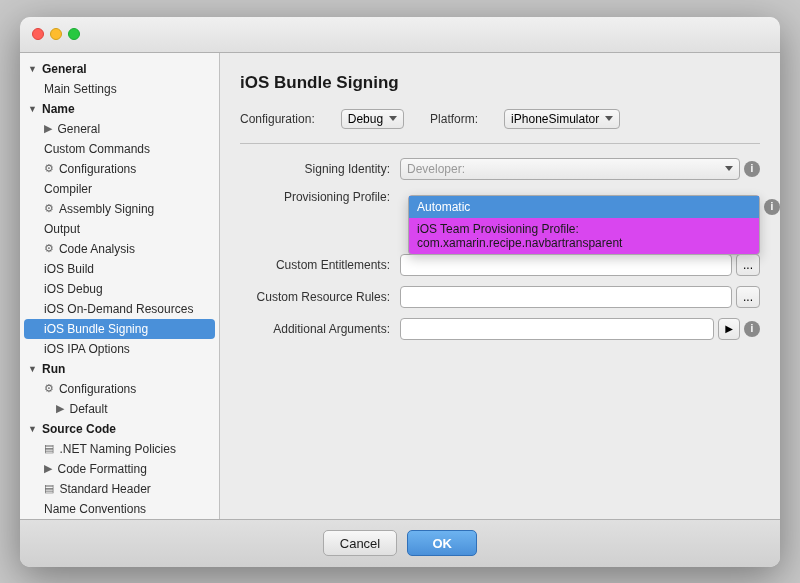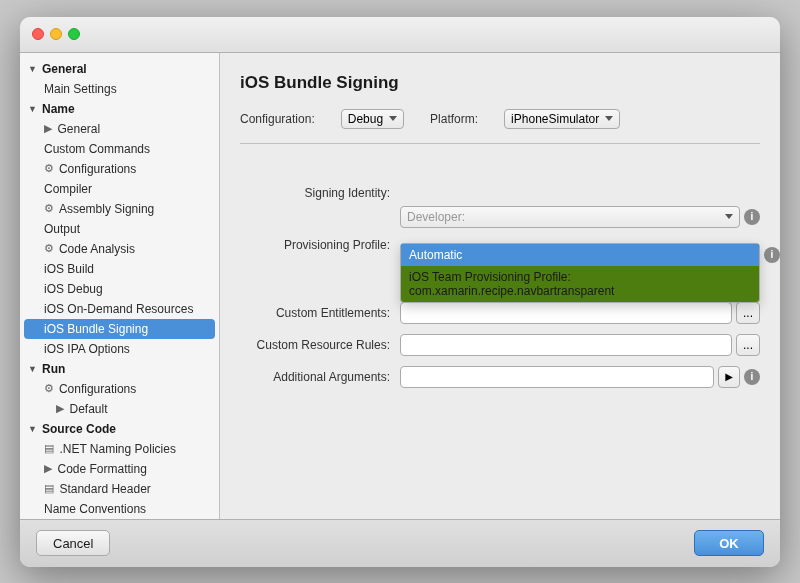--- a/index.html
+++ b/index.html
@@ -215,21 +215,20 @@
       display: flex;
       align-items: center;
       justify-content: center;
     }
     
     .signing-identity-control {
       flex: 1;
       display: flex;
       align-items: center;
       gap: 4px;
-      margin-top: 48px;
     }
     .signing-select-box {
       flex: 1;
       height: 22px;
       border: 1px solid #aaa;
       border-radius: 4px;
       background: linear-gradient(to bottom, #f8f8f8, #e8e8e8);
       padding: 0 6px;
       font-size: 12px;
       display: flex;
@@ -244,23 +243,23 @@
       border-top: 5px solid #555;
     }
     
     .provisioning-container {
       position: relative;
       flex: 1;
     }
     .provisioning-dropdown {
       position: absolute;
       top: -2px;
-      left: 0;
+      left: 8px;
       right: 0;
-      background: #4d7c0f;
+      background: #d946ef;
       border: 1px solid #aaa;
       border-radius: 4px;
       box-shadow: 0 4px 12px rgba(0,0,0,0.2);
       z-index: 100;
     }
     .dropdown-item {
       padding: 4px 8px;
       font-size: 12px;
       cursor: pointer;
       color: #1a1a1a;
@@ -269,21 +268,21 @@
       background: #4a90d9;
       color: white;
     }
     
     .footer {
       height: 48px;
       background: linear-gradient(to bottom, #e0e0e0, #d0d0d0);
       border-top: 1px solid #b0b0b0;
       display: flex;
       align-items: center;
-      justify-content: space-between;
+      justify-content: center;
       padding: 0 16px;
       gap: 10px;
     }
     .footer-btn {
       height: 26px;
       min-width: 70px;
       padding: 0 16px;
       border-radius: 5px;
       font-size: 13px;
       cursor: pointer;

